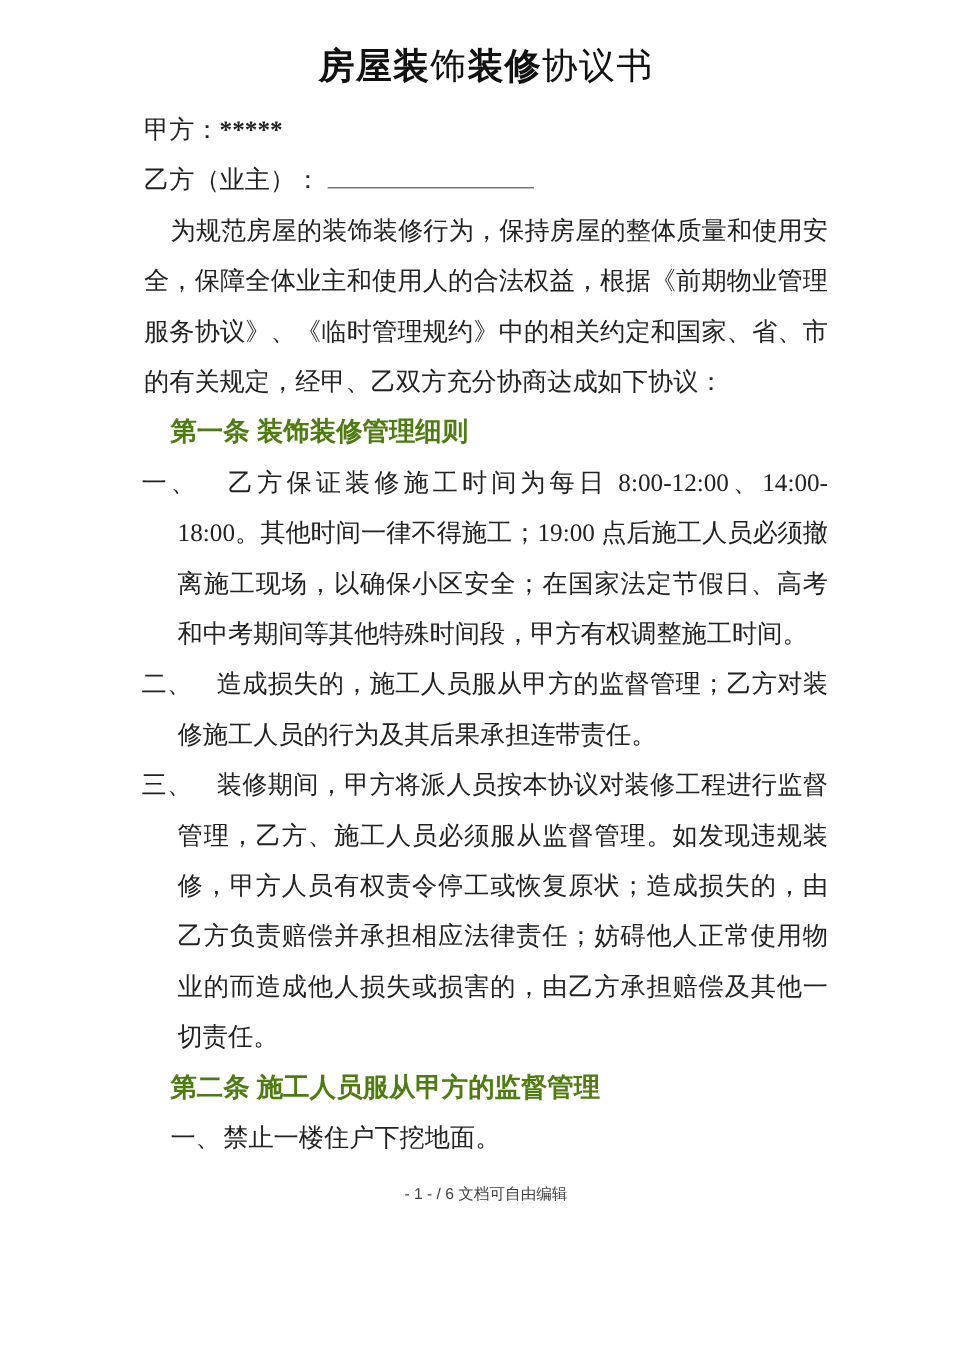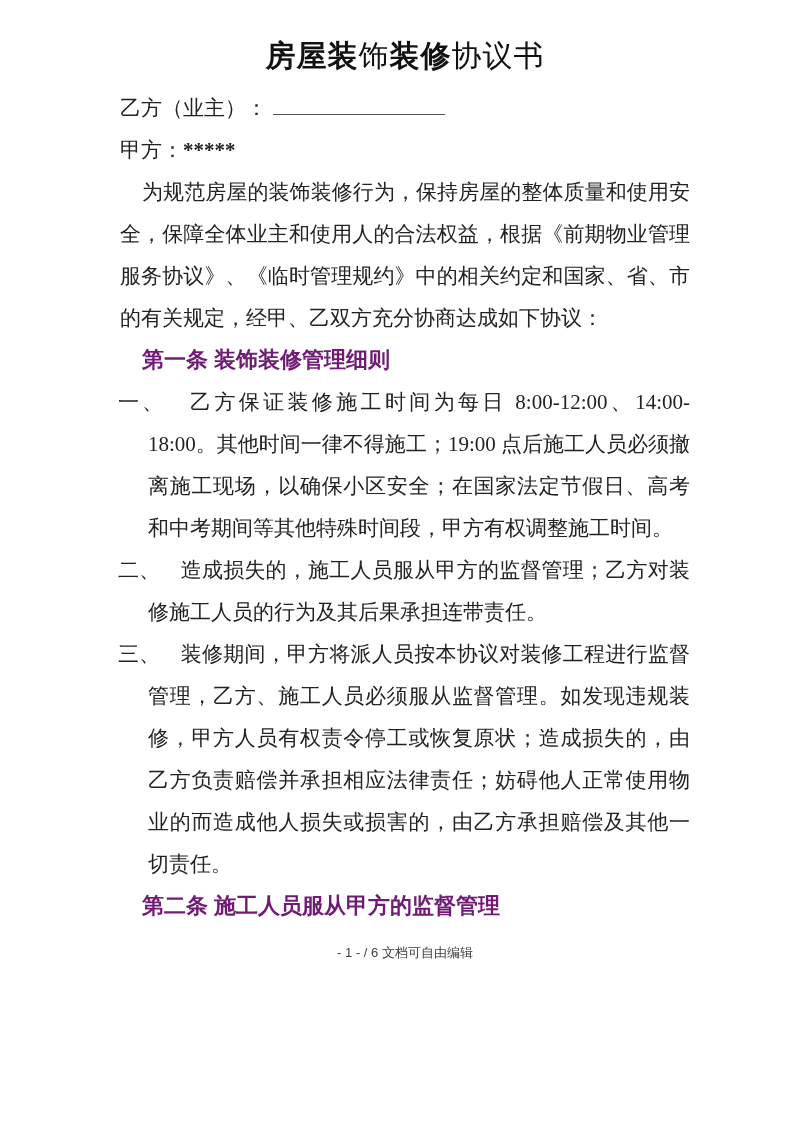--- a/index.html
+++ b/index.html
@@ -54,21 +54,21 @@
     text-indent: 22px;
     text-align: justify;
   }
   .sec-heading {
     margin: 0;
     font-size: 22px;
     line-height: 42px;
     font-weight: bold;
     text-indent: 22px;
     font-family: "Liberation Sans", "DejaVu Sans", sans-serif;
-    color: #701a75;
+    color: #4d7c0f;
   }
   .list-item {
     margin: 0 0 0 28px;
     text-indent: -30px;
     text-align: justify;
   }
   .tab {
     display: inline-block;
     width: 20px;
   }
@@ -90,32 +90,33 @@
   }
 </style>
 </head>
 <body>
 
 <div class="page">
 
   <h1 class="doc-title"><span class="b">房屋装</span><span>饰</span><span class="b">装修</span><span>协议书</span></h1>
 
   <div class="intro body-text">
+    <p><span>甲方：</span><span class="bold">*****</span></p>
     <p><span>乙方（业主）：</span><span class="blank blank-1"></span></p>
-    <p><span>甲方：</span><span class="bold">*****</span></p>
   </div>
 
   <p class="preamble body-text">为规范房屋的装饰装修行为，保持房屋的整体质量和使用安全，保障全体业主和使用人的合法权益，根据《前期物业管理服务协议》、《临时管理规约》中的相关约定和国家、省、市的有关规定，经甲、乙双方充分协商达成如下协议：</p>
 
   <p class="sec-heading">第一条 装饰装修管理细则</p>
 
   <p class="list-item body-text"><span>一、</span><span class="tab"></span><span>乙方保证装修施工时间为每日 8:00-12:00、14:00-18:00。其他时间一律不得施工；19:00 点后施工人员必须撤离施工现场，以确保小区安全；在国家法定节假日、高考和中考期间等其他特殊时间段，甲方有权调整施工时间。</span></p>
 
   <p class="list-item body-text"><span>二、</span><span class="tab"></span><span>造成损失的，施工人员服从甲方的监督管理；乙方对装修施工人员的行为及其后果承担连带责任。</span></p>
 
   <p class="list-item body-text"><span>三、</span><span class="tab"></span><span>装修期间，甲方将派人员按本协议对装修工程进行监督管理，乙方、施工人员必须服从监督管理。如发现违规装修，甲方人员有权责令停工或恢复原状；造成损失的，由乙方负责赔偿并承担相应法律责任；妨碍他人正常使用物业的而造成他人损失或损害的，由乙方承担赔偿及其他一切责任。</span></p>
 
   <p class="sec-heading">第二条 施工人员服从甲方的监督管理</p>
 
+  <p class="list-item-simple body-text"><span>一、</span><span class="tab-sm"></span><span>禁止一楼住户下挖地面。</span></p>
 
   <div class="page-footer">- 1 - / 6 文档可自由编辑</div>
 
 </div>
 
 </body></html>

